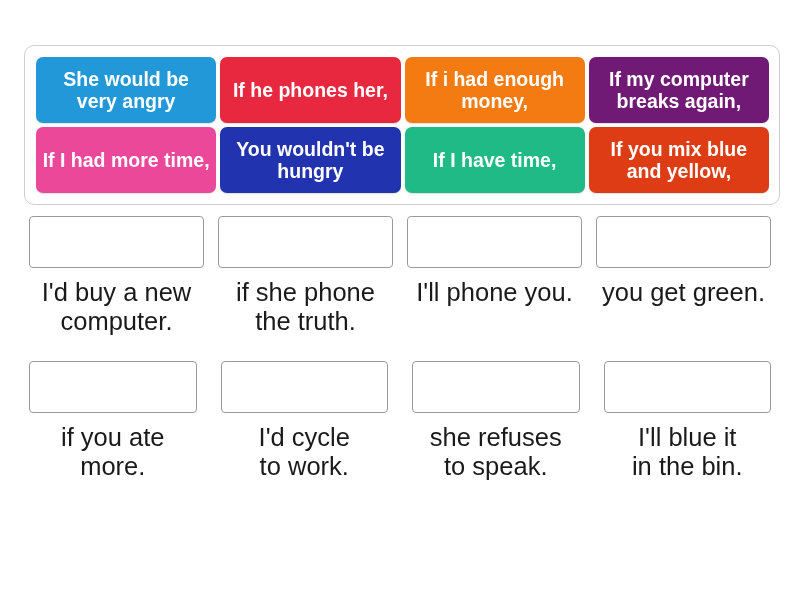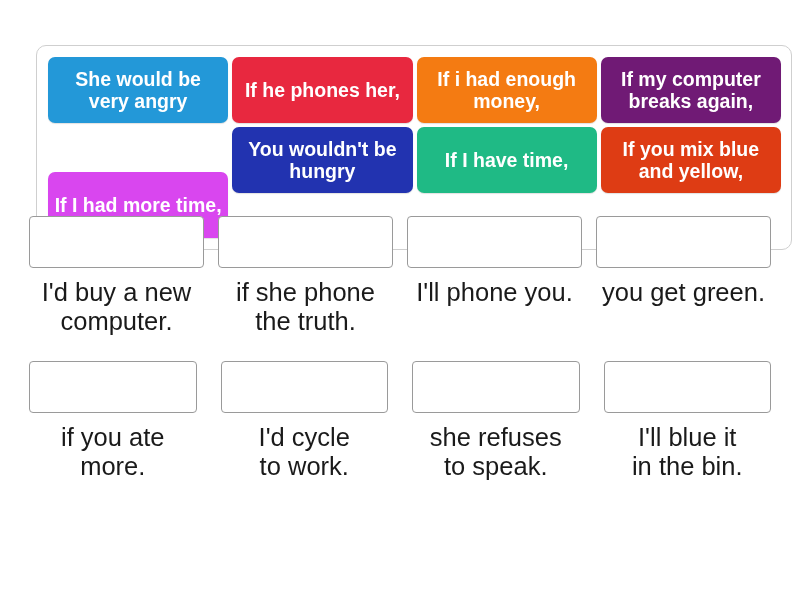--- a/index.html
+++ b/index.html
@@ -12,21 +12,21 @@
     height: 600px;
     font-family: "Liberation Sans", sans-serif;
     color: #1a1a1a;
     overflow: hidden;
     position: relative;
   }
 
   
   #tile-tray {
     position: absolute;
-    left: 36px;
+    left: 24px;
     top: 45px;
     width: 756px;
     box-sizing: border-box;
     border: 1px solid #cfcfcf;
     border-radius: 10px;
     background: #ffffff;
     padding: 11px 10px 11px 11px;
   }
   .tile-row {
     display: flex;
@@ -104,21 +104,21 @@
 very angry</div>
     <div class="tile" style="background: rgb(232, 40, 63);">If he
 phones her,</div>
     <div class="tile" style="background: rgb(244, 123, 18);">If i had enough
 money,</div>
     <div class="tile" style="background: #701a75;">If my computer
 breaks again,</div>
   </div>
 
   <div class="tile-row">
-    <div class="tile" style="background: #d946ef; margin-top: 45px;">If I had
+    <div class="tile" style="background: #ec4899;">If I had
 more time,</div>
     <div class="tile" style="background: rgb(34, 51, 176);">You wouldn't
 be hungry</div>
     <div class="tile" style="background: rgb(31, 186, 133);">If I have time,</div>
     <div class="tile" style="background: rgb(222, 60, 20);">If you mix blue
 and yellow,</div>
   </div>
 
 </div>
 

